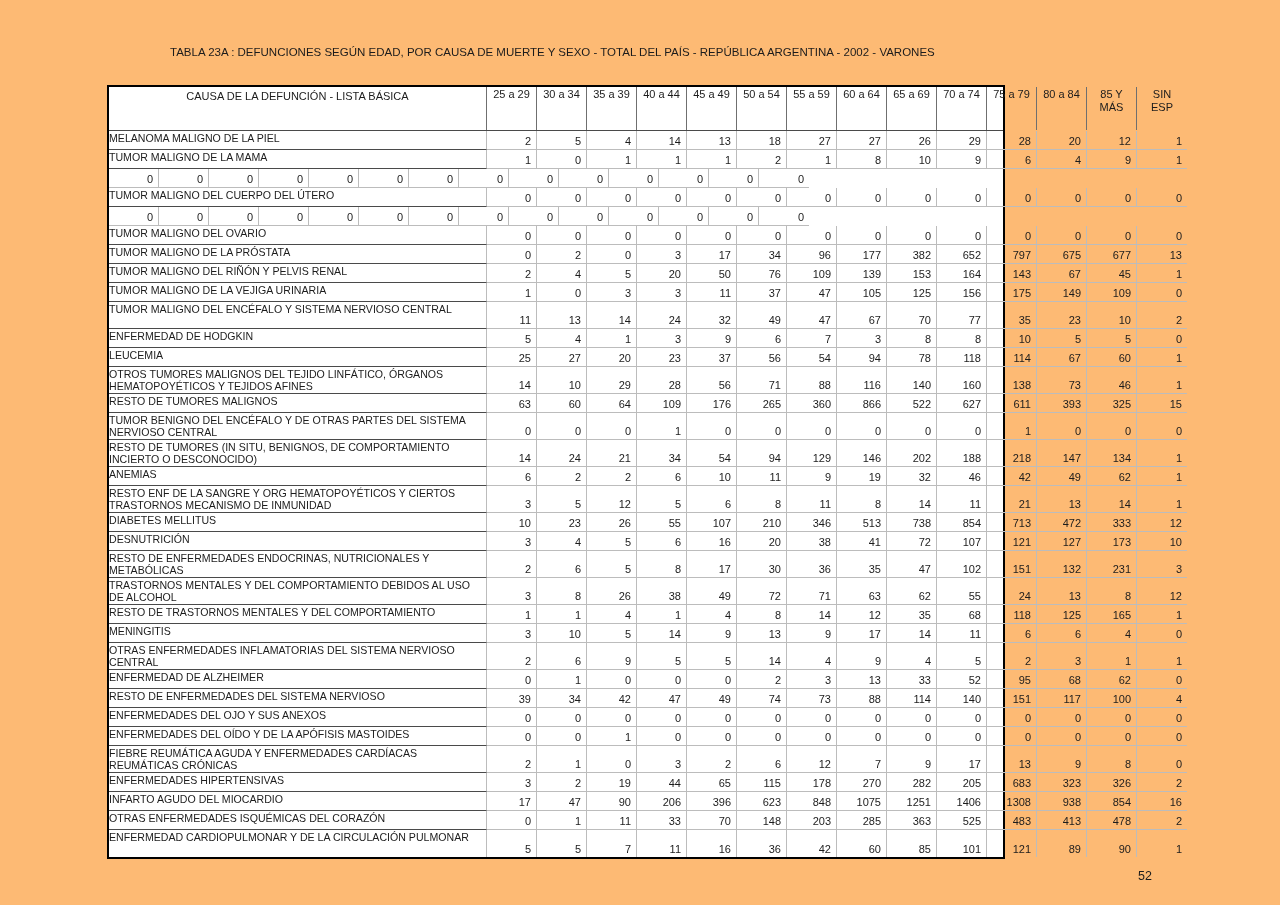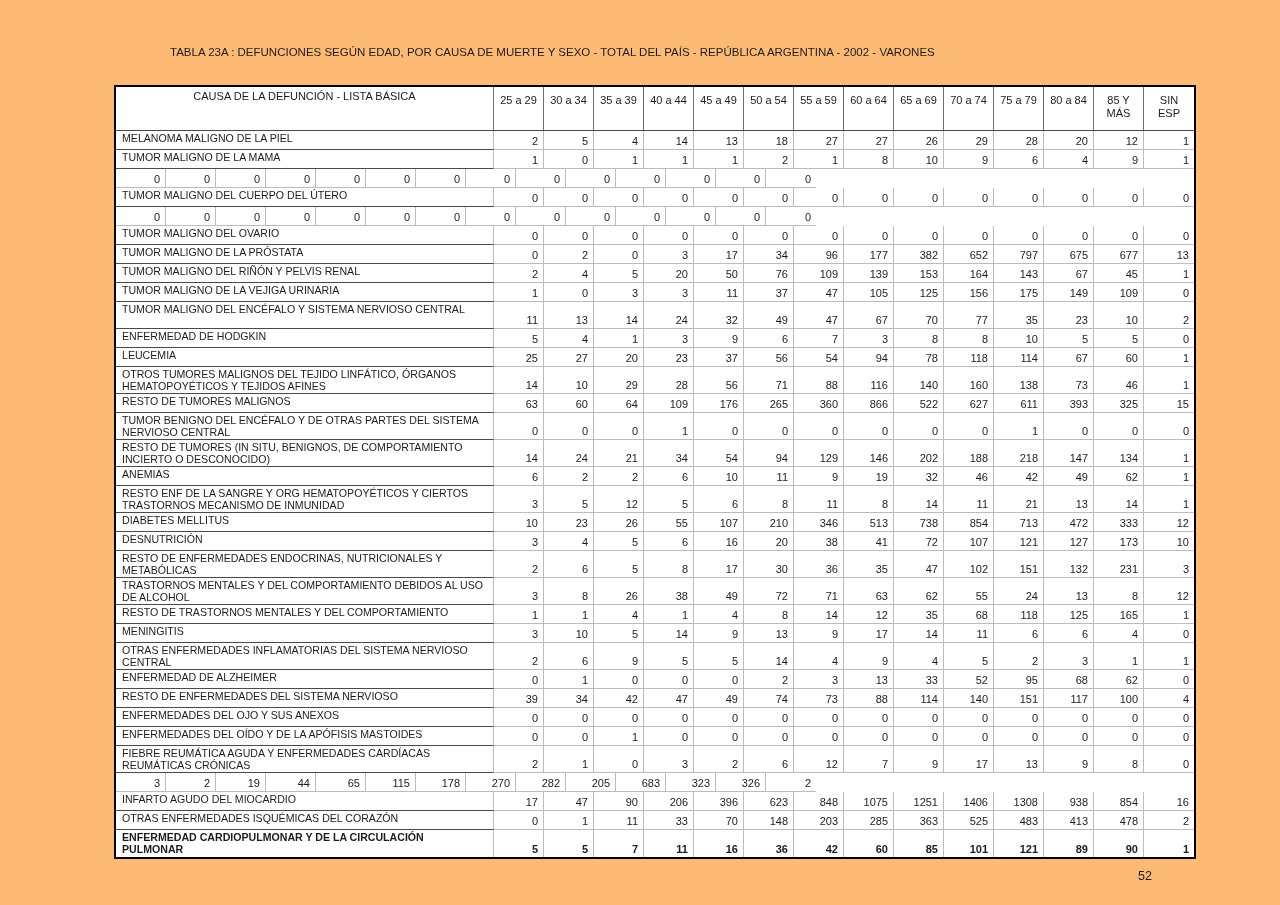--- a/index.html
+++ b/index.html
@@ -17,79 +17,78 @@
     left: 170px;
     top: 46px;
     font-size: 11.5px;
     white-space: nowrap;
     color: #1c1c1c;
   }
   .mtable {
     position: absolute;
     left: 107px;
     top: 85px;
-    width: 1082px;
+    width: 898px;
     border: 2px solid #000;
     box-sizing: border-box;
     background: #fff;
-    margin-left: 7px;
   }
   .thead {
     display: flex;
     height: 43px;
     border-bottom: 1px solid #4a4a4a;
   }
   .th-label {
     width: 378px;
     flex: 0 0 378px;
     box-sizing: border-box;
     text-align: center;
     padding-top: 3px;
     font-size: 11px;
     border-right: 1px solid #6f6f6f;
   }
   .th-cell {
     width: 50px;
     flex: 0 0 50px;
     box-sizing: border-box;
     text-align: center;
-    padding-top: 7px;
+    padding-top: 1px;
     font-size: 11px;
     line-height: 13px;
     border-right: 1px solid #6f6f6f;
     white-space: pre-line;
   }
   .th-cell:last-child { border-right: none; }
   .row { display: flex; height: 19px; }
   .row.tall { height: 27px; }
   .row .label {
     width: 378px;
     flex: 0 0 378px;
     box-sizing: border-box;
     font-size: 10.6px;
     line-height: 12px;
-    padding: 1px 8px 0 6px;
+    padding: 1px 8px 0 0;
     border-right: 1px solid #bcbcbc;
     border-bottom: 1px solid #4a4a4a;
     overflow: hidden;
   }
   .row .num {
     width: 50px;
     flex: 0 0 50px;
     box-sizing: border-box;
     font-size: 11px;
     display: flex;
     align-items: flex-end;
     justify-content: flex-end;
     padding: 0 5px 2px 0;
     border-right: 1px solid #bcbcbc;
     border-bottom: 1px solid #bcbcbc;
   }
   .row .num:last-child { border-right: none; }
-  .row:last-child .label, .row:last-child .num { border-bottom: none; font-weight: bold; }
+  .row:last-child .label, .row:last-child .num { border-bottom: none; }
   .page-number {
     position: absolute;
     left: 1138px;
     top: 869px;
     font-size: 12.5px;
     color: #1c1c1c;
   }
 </style>
 </head>
 <body>
@@ -622,20 +621,21 @@
           <div class="num">12</div>
           <div class="num">7</div>
           <div class="num">9</div>
           <div class="num">17</div>
           <div class="num">13</div>
           <div class="num">9</div>
           <div class="num">8</div>
           <div class="num">0</div>
         </div>
         <div class="row">
+          <div class="label">ENFERMEDADES HIPERTENSIVAS</div>
           <div class="num">3</div>
           <div class="num">2</div>
           <div class="num">19</div>
           <div class="num">44</div>
           <div class="num">65</div>
           <div class="num">115</div>
           <div class="num">178</div>
           <div class="num">270</div>
           <div class="num">282</div>
           <div class="num">205</div>

